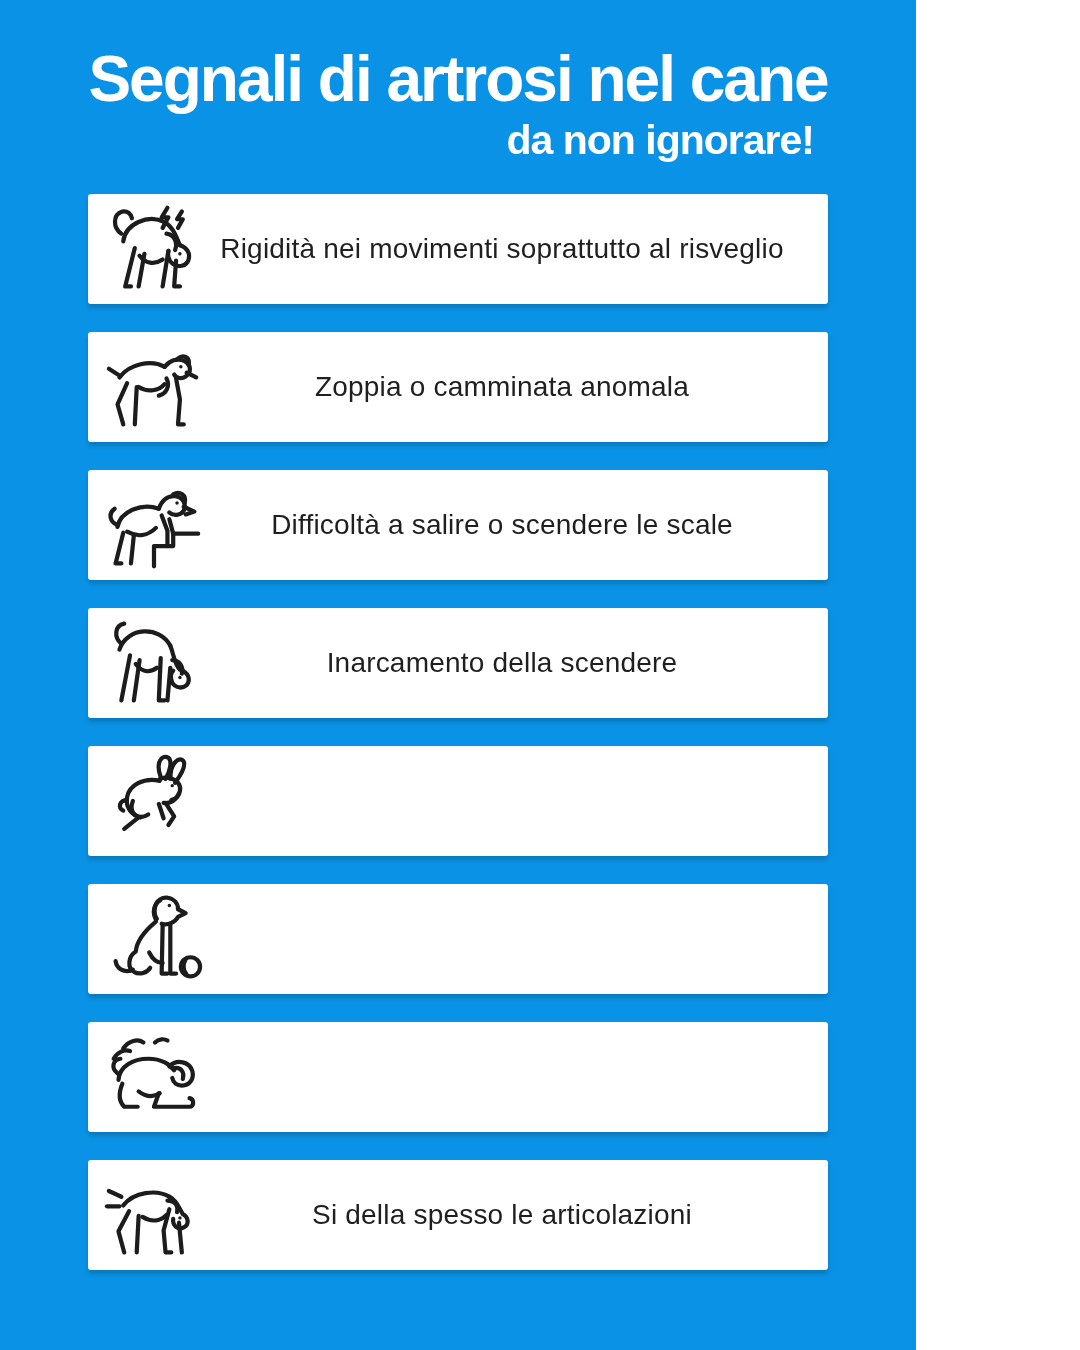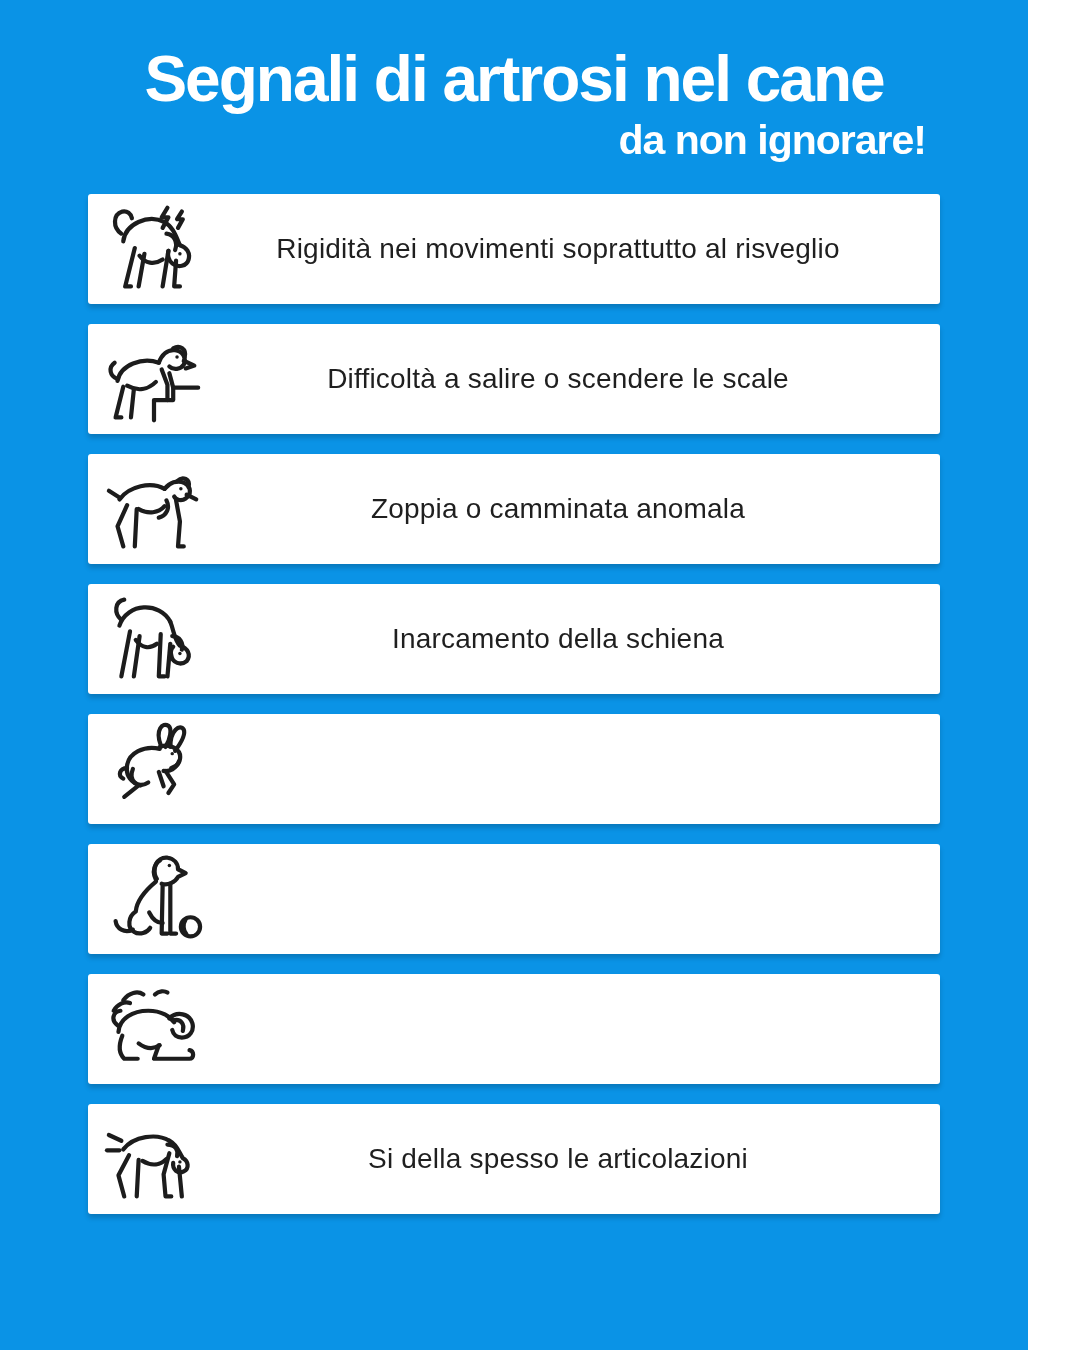--- a/index.html
+++ b/index.html
@@ -1,17 +1,17 @@
 <!DOCTYPE html>
 <html lang="it" style="--bg: #0A93E6; --card: #FFFFFF; --title-color: #FFFFFF; --text: #1F1F1F;"><head>
 <meta charset="utf-8">
 <style>
   html,body{margin:0;padding:0;}
   .poster{
-    width:1028px;height:1350px;
+    width:916px;height:1350px;
     background:var(--bg,#0A93E6);
     font-family:"Liberation Sans","DejaVu Sans",sans-serif;
     box-sizing:border-box;
     padding:46px 88px 0 88px;
     overflow:hidden;
     position:relative;
   }
   .title{
     margin:0;
     color:var(--title-color,#FFFFFF);
@@ -26,21 +26,21 @@
     color:var(--title-color,#FFFFFF);
     font-size:41px;
     font-weight:700;
     letter-spacing:-1px;
     text-align:right;
   }
   .rows{
     margin-top:30px;
     display:flex;
     flex-direction:column;
-    gap:20px;
+    gap:28px;
   }
   .row{
     background:var(--card,#FFFFFF);
     height:110px;
     border-radius:3px;
     display:flex;
     align-items:center;
     box-shadow:0 4px 5px rgba(0,0,0,0.18);
   }
   .icon-wrap{
@@ -95,20 +95,41 @@
             </g>
           </svg>
     </span>
     <p class="row-text">Rigidità nei movimenti soprattutto al risveglio</p>
   </section>
 
   <section class="row">
     <span class="icon-wrap">
       <svg viewBox="0 0 100 100" aria-hidden="true" style="color: rgb(28, 28, 28);">
             <g fill="none" stroke="#1C1C1C" stroke-width="4.4" stroke-linecap="round" stroke-linejoin="round">
+              <path d="M14 38 L3 31"></path>
+              <path d="M14 40 C24 26 47 21 61 29"></path>
+              <path d="M61 29 C66 23 74 19 82 23 C89 27 89 35 83 39 C79 42 73 41 71 37"></path>
+              <path d="M74 21 C80 15 88 19 86 27"></path>
+              <path d="M84 35 L94 40"></path>
+              <circle cx="78" cy="29" r="1.8" fill="currentColor" stroke="none"></circle>
+              <path d="M63 41 C67 49 63 57 55 59"></path>
+              <path d="M73 41 L77 63 L75 89 L81 89"></path>
+              <path d="M34 50 C44 56 55 54 61 47"></path>
+              <path d="M22 46 L12 68 L18 89"></path>
+              <path d="M32 50 L30 89"></path>
+            </g>
+          </svg>
+    </span>
+    <p class="row-text">Zoppia o camminata anomala</p>
+  </section>
+
+  <section class="row">
+    <span class="icon-wrap">
+      <svg viewBox="0 0 100 100" aria-hidden="true" style="color: rgb(28, 28, 28);">
+            <g fill="none" stroke="#1C1C1C" stroke-width="4.4" stroke-linecap="round" stroke-linejoin="round">
               <path d="M50 93 V72 H70 V59 H96"></path>
               <path d="M12 50 C4 47 2 38 9 33"></path>
               <path d="M12 52 C15 35 38 27 55 33"></path>
               <path d="M55 33 C58 25 64 19 72 20 C80 21 84 28 81 35 C78 40 70 41 66 37"></path>
               <path d="M70 18 C77 14 84 19 82 27"></path>
               <path d="M81 31 L92 36 L83 39"></path>
               <circle cx="74" cy="27" r="1.8" fill="currentColor" stroke="none"></circle>
               <path d="M58 40 L64 56 L64 72"></path>
               <path d="M66 44 L70 59"></path>
               <path d="M22 57 C33 63 44 61 52 53"></path>
@@ -117,55 +138,34 @@
             </g>
           </svg>
     </span>
     <p class="row-text">Difficoltà a salire o scendere le scale</p>
   </section>
 
   <section class="row">
     <span class="icon-wrap">
       <svg viewBox="0 0 100 100" aria-hidden="true" style="color: rgb(28, 28, 28);">
             <g fill="none" stroke="#1C1C1C" stroke-width="4.4" stroke-linecap="round" stroke-linejoin="round">
-              <path d="M14 38 L3 31"></path>
-              <path d="M14 40 C24 26 47 21 61 29"></path>
-              <path d="M61 29 C66 23 74 19 82 23 C89 27 89 35 83 39 C79 42 73 41 71 37"></path>
-              <path d="M74 21 C80 15 88 19 86 27"></path>
-              <path d="M84 35 L94 40"></path>
-              <circle cx="78" cy="29" r="1.8" fill="currentColor" stroke="none"></circle>
-              <path d="M63 41 C67 49 63 57 55 59"></path>
-              <path d="M73 41 L77 63 L75 89 L81 89"></path>
-              <path d="M34 50 C44 56 55 54 61 47"></path>
-              <path d="M22 46 L12 68 L18 89"></path>
-              <path d="M32 50 L30 89"></path>
-            </g>
-          </svg>
-    </span>
-    <p class="row-text">Zoppia o camminata anomala</p>
-  </section>
-
-  <section class="row">
-    <span class="icon-wrap">
-      <svg viewBox="0 0 100 100" aria-hidden="true" style="color: rgb(28, 28, 28);">
-            <g fill="none" stroke="#1C1C1C" stroke-width="4.4" stroke-linecap="round" stroke-linejoin="round">
               <path d="M16 30 C8 23 9 11 19 9"></path>
               <path d="M14 36 C22 12 56 11 67 32"></path>
               <path d="M67 32 C71 42 71 51 77 57 C85 59 89 67 84 73 C78 78 69 75 68 67 C67 63 68 60 70 58"></path>
               <path d="M69 47 C77 47 81 55 79 61"></path>
               <circle cx="77" cy="65" r="1.8" fill="currentColor" stroke="none"></circle>
               <path d="M57 45 L55 89 L61 89"></path>
               <path d="M67 55 L64 89"></path>
               <path d="M53 55 C45 61 37 59 31 51"></path>
               <path d="M25 42 L16 89"></path>
               <path d="M35 47 L29 89"></path>
             </g>
           </svg>
     </span>
-    <p class="row-text">Inarcamento della schiena</p>
+    <p class="row-text">Inarcamento della scendere</p>
   </section>
 
   <section class="row">
     <span class="icon-wrap">
       <svg viewBox="0 0 100 100" aria-hidden="true" style="color: rgb(28, 28, 28);">
             <g fill="none" stroke="#1C1C1C" stroke-width="4.4" stroke-linecap="round" stroke-linejoin="round">
               <path d="M57 25 C51 9 59 1 65 5 C69 8 67 19 62 27"></path>
               <path d="M67 27 C67 9 77 3 81 9 C83 14 78 23 72 31"></path>
               <path d="M56 27 C68 23 79 30 77 40 C76 45 72 48 68 49"></path>
               <circle cx="69" cy="34" r="1.8" fill="currentColor" stroke="none"></circle>

